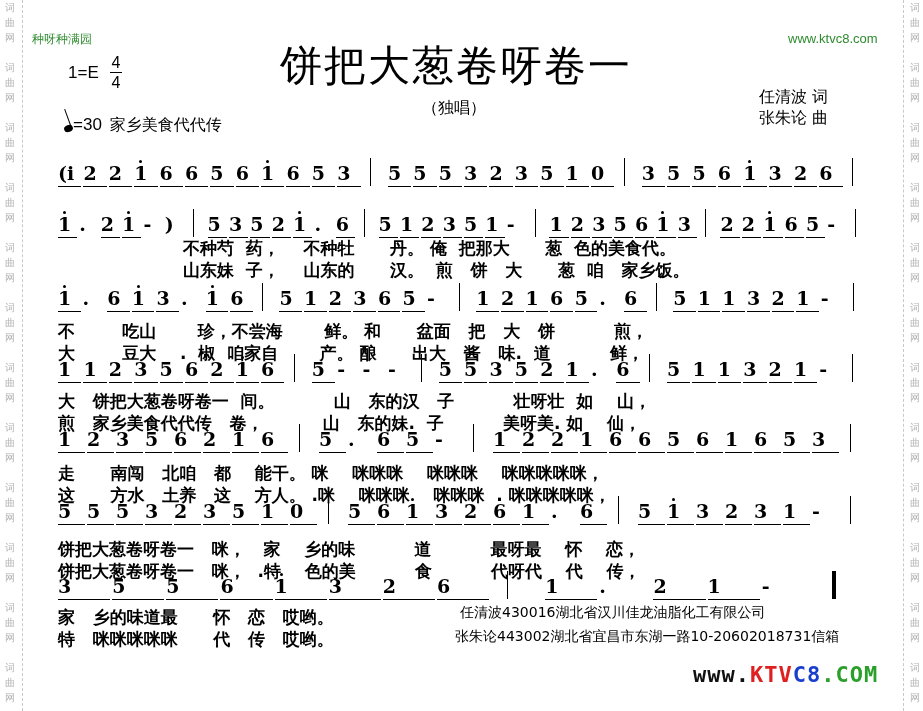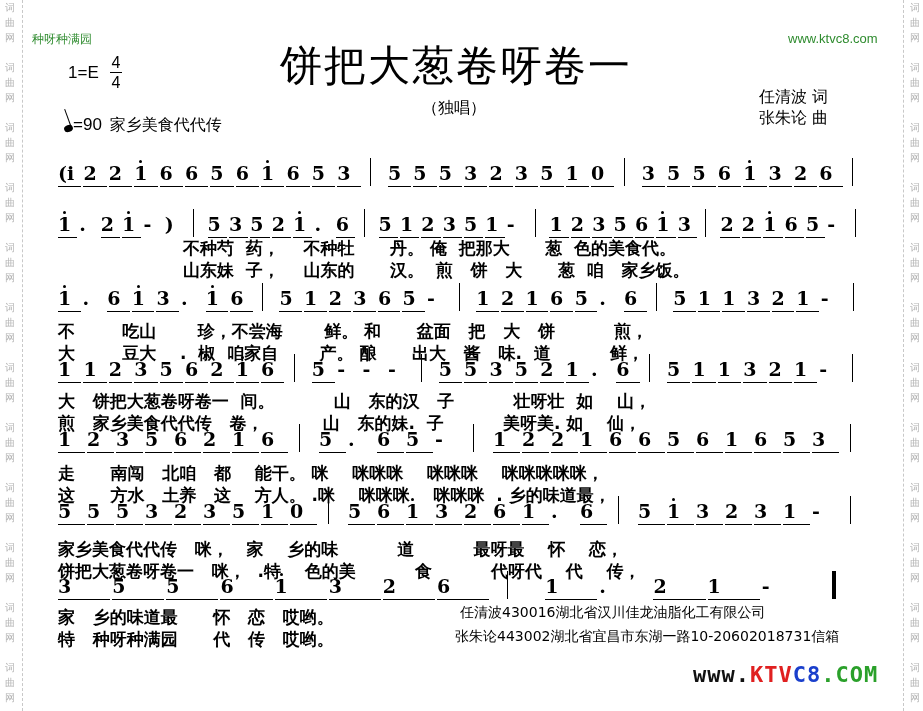--- a/index.html
+++ b/index.html
@@ -163,21 +163,21 @@
 <div class="site-url">www.ktvc8.com</div>
 <div class="key">1=E</div>
 <div class="timesig">
   <div>4</div>
   <div class="line"></div>
   <div>4</div>
 </div>
 <div class="title">饼把大葱卷呀卷一</div>
 <div class="subtitle">（独唱）</div>
 <div class="tempo">
-  <span class="note"><span class="stem"></span></span><span>=90</span><span class="desc">家乡美食代代传</span>
+  <span class="note"><span class="stem"></span></span><span>=30</span><span class="desc">家乡美食代代传</span>
 </div>
 <div class="credit" style="top:87px">任清波  词</div>
 <div class="credit" style="top:108px">张朱论  曲</div>
 
 <div id="score">
     <span class="nt" style="left: 58px; top: 162px;">(i</span>
     <div class="ul" style="left: 58px; top: 186px; width: 23.375px;"></div>
     <span class="nt" style="left: 83.375px; top: 162px;">2</span>
     <div class="ul" style="left: 83.375px; top: 186px; width: 23.375px;"></div>
     <span class="nt" style="left: 108.75px; top: 162px;">2</span>
@@ -465,21 +465,21 @@
     <span class="nt" style="left: 725px; top: 428px;">1</span>
     <div class="ul" style="left: 725px; top: 452px; width: 27px;"></div>
     <span class="nt" style="left: 754px; top: 428px;">6</span>
     <div class="ul" style="left: 754px; top: 452px; width: 27px;"></div>
     <span class="nt" style="left: 783px; top: 428px;">5</span>
     <div class="ul" style="left: 783px; top: 452px; width: 27px;"></div>
     <span class="nt" style="left: 812px; top: 428px;">3</span>
     <div class="ul" style="left: 812px; top: 452px; width: 27px;"></div>
     <div class="bar" style="left: 849.7px; top: 424px; height: 28px;"></div>
     <div class="lyr" style="left: 58px; top: 462px;">走      南闯   北咱   都    能干。 咪    咪咪咪    咪咪咪    咪咪咪咪咪，</div>
-    <div class="lyr" style="left: 58px; top: 484px;">这      方水   土养   这    方人。 .咪    咪咪咪    咪咪咪  . 乡的味道最，</div>
+    <div class="lyr" style="left: 58px; top: 484px;">这      方水   土养   这    方人。 .咪    咪咪咪    咪咪咪  . 咪咪咪咪咪，</div>
     <span class="nt" style="left: 58px; top: 500px;">5</span>
     <div class="ul" style="left: 58px; top: 524px; width: 27px;"></div>
     <span class="nt" style="left: 87px; top: 500px;">5</span>
     <div class="ul" style="left: 87px; top: 524px; width: 27px;"></div>
     <span class="nt" style="left: 116px; top: 500px;">5</span>
     <div class="ul" style="left: 116px; top: 524px; width: 27px;"></div>
     <span class="nt" style="left: 145px; top: 500px;">3</span>
     <div class="ul" style="left: 145px; top: 524px; width: 27px;"></div>
     <span class="nt" style="left: 174px; top: 500px;">2</span>
     <div class="ul" style="left: 174px; top: 524px; width: 27px;"></div>
@@ -517,21 +517,21 @@
     <span class="nt" style="left: 696px; top: 500px;">3</span>
     <div class="ul" style="left: 696px; top: 524px; width: 27px;"></div>
     <span class="nt" style="left: 725px; top: 500px;">2</span>
     <div class="ul" style="left: 725px; top: 524px; width: 27px;"></div>
     <span class="nt" style="left: 754px; top: 500px;">3</span>
     <div class="ul" style="left: 754px; top: 524px; width: 27px;"></div>
     <span class="nt" style="left: 783px; top: 500px;">1</span>
     <div class="ul" style="left: 783px; top: 524px; width: 27px;"></div>
     <span class="nt" style="left: 812px; top: 500px;">-</span>
     <div class="bar" style="left: 849.7px; top: 496px; height: 28px;"></div>
-    <div class="lyr" style="left: 58px; top: 538px;">家乡美食代代传   咪，   家    乡的味          道          最呀最    怀    恋，</div>
+    <div class="lyr" style="left: 58px; top: 538px;">饼把大葱卷呀卷一   咪，   家    乡的味          道          最呀最    怀    恋，</div>
     <div class="lyr" style="left: 58px; top: 560px;">饼把大葱卷呀卷一   咪，  .特    色的美          食          代呀代    代    传，</div>
     <span class="nt" style="left: 58px; top: 575px;">3</span>
     <div class="ul" style="left: 58px; top: 599px; width: 52.1333px;"></div>
     <span class="nt" style="left: 112.133px; top: 575px;">5</span>
     <div class="ul" style="left: 112.133px; top: 599px; width: 52.1333px;"></div>
     <span class="nt" style="left: 166.267px; top: 575px;">5</span>
     <div class="ul" style="left: 166.267px; top: 599px; width: 52.1333px;"></div>
     <span class="nt" style="left: 220.4px; top: 575px;">6</span>
     <div class="ul" style="left: 220.4px; top: 599px; width: 52.1333px;"></div>
     <span class="nt" style="left: 274.533px; top: 575px;">1<span class="dot-above" style="left: 5px; top: -2px;"></span></span>
@@ -546,20 +546,20 @@
     <span class="nt" style="left: 545.2px; top: 575px;">1</span>
     <div class="ul" style="left: 545.2px; top: 599px; width: 52.1333px;"></div>
     <span class="nt" style="left: 599.333px; top: 575px;">.</span>
     <span class="nt" style="left: 653.467px; top: 575px;">2</span>
     <div class="ul" style="left: 653.467px; top: 599px; width: 52.1333px;"></div>
     <span class="nt" style="left: 707.6px; top: 575px;">1</span>
     <div class="ul" style="left: 707.6px; top: 599px; width: 52.1333px;"></div>
     <span class="nt" style="left: 761.733px; top: 575px;">-</span>
     <div class="bar" style="left: 832.107px; top: 571px; height: 28px; width: 4px; box-shadow: rgb(0, 0, 0) -4px 0px 0px -3px;"></div>
     <div class="lyr" style="left: 58px; top: 606px;">家   乡的味道最      怀   恋   哎哟。</div>
-    <div class="lyr" style="left: 58px; top: 628px;">特   种呀种满园      代   传   哎哟。</div>
+    <div class="lyr" style="left: 58px; top: 628px;">特   咪咪咪咪咪      代   传   哎哟。</div>
   </div>
 
 <div class="footer-line" style="left:460px;top:604px;">任清波430016湖北省汉川佳龙油脂化工有限公司</div>
 <div class="footer-line" style="left:455px;top:628px;">张朱论443002湖北省宜昌市东湖一路10-20602018731信箱</div>
 <div class="logo">
   <span style="color:#111">www.</span><span style="color:#e02020">KTV</span><span style="color:#1a3fcc">C8</span><span style="color:#2aa02a">.COM</span>
 </div>
 
 </body></html>

